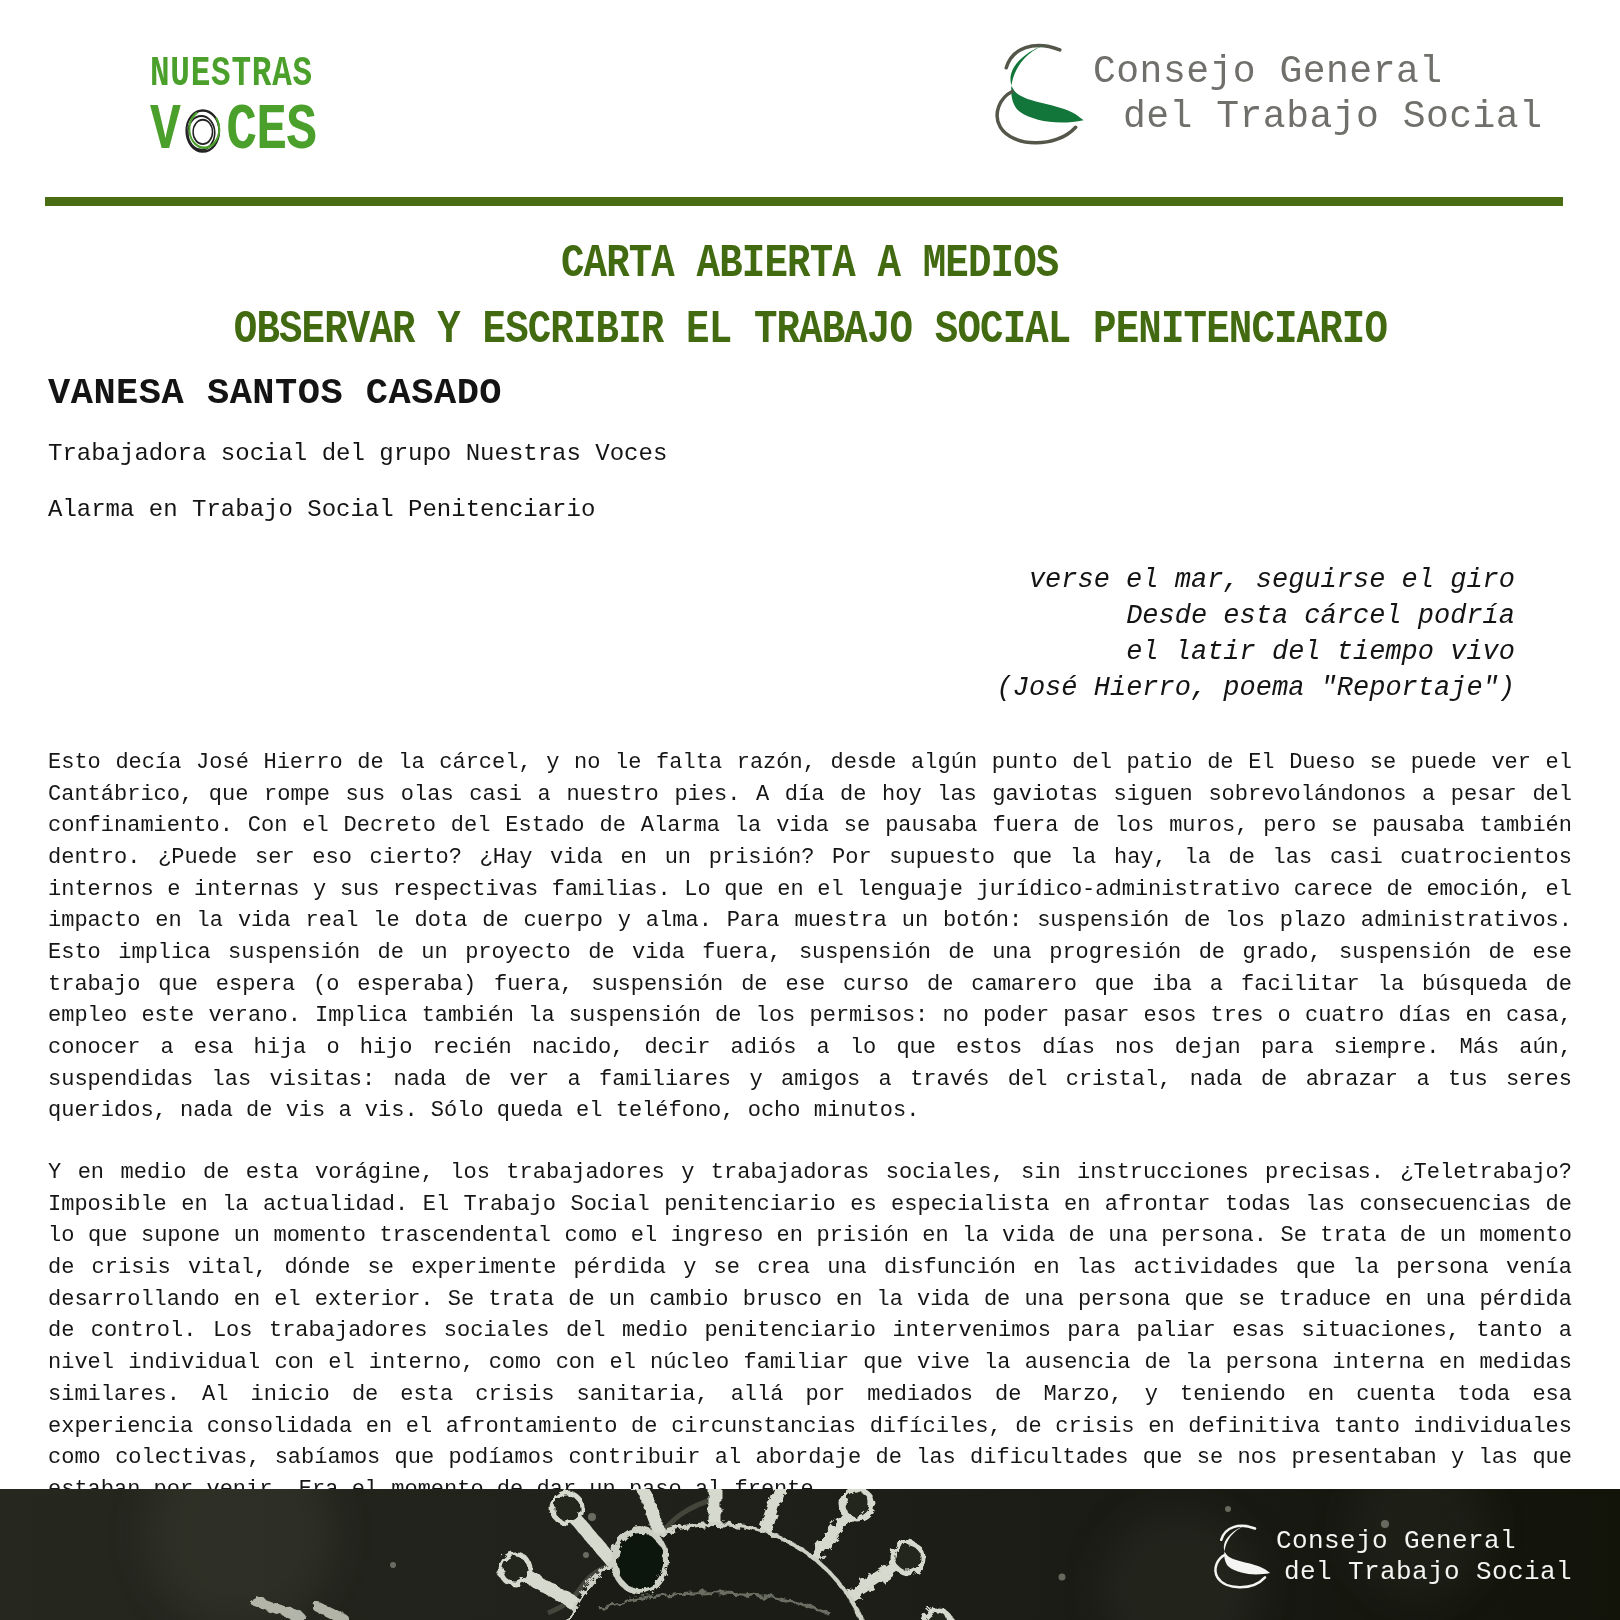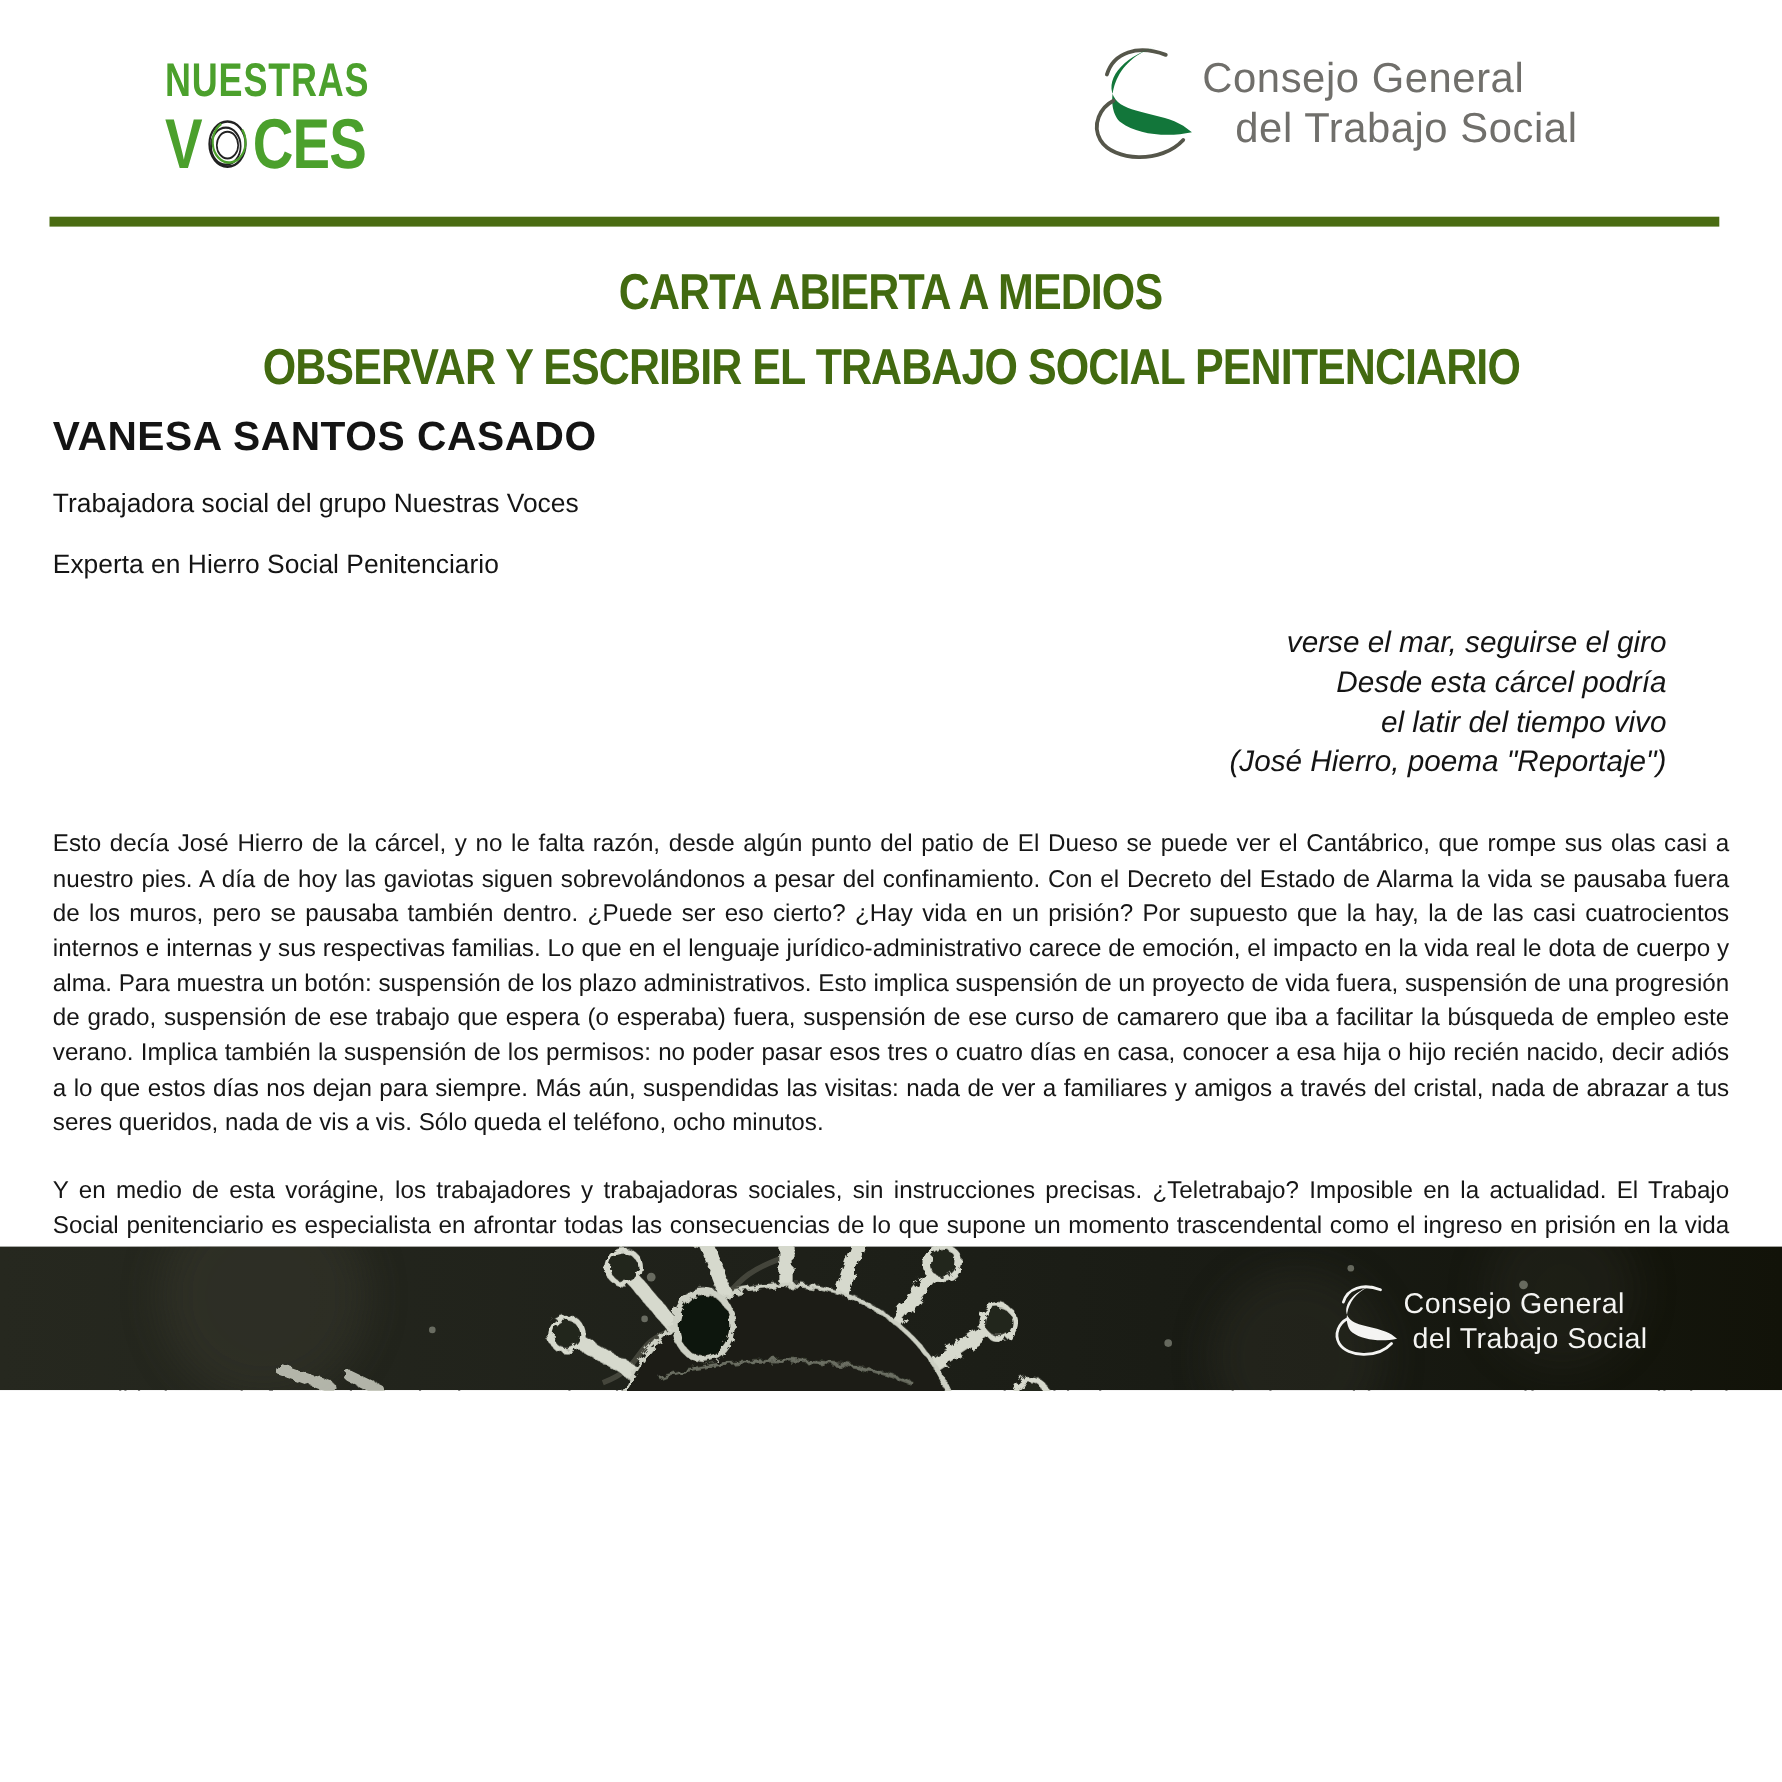--- a/index.html
+++ b/index.html
@@ -1,18 +1,18 @@
 <!DOCTYPE html>
 <html><head>
 <meta charset="utf-8">
 <style>
   * { margin:0; padding:0; box-sizing:border-box; }
   html,body { width:1620px; height:1620px; }
   body { font-family:"Liberation Sans", sans-serif; background:#ffffff; }
-  .page { position:relative; width:1620px; height:1264px; background:#ffffff; overflow:hidden; }
+  .page { position:relative; width:1620px; height:1620px; background:#ffffff; overflow:hidden;font-family:Liberation Mono, monospace; }
 
   
   .nv-logo { position:absolute; left:150px; top:52px; color:#4ba02c; font-weight:700; line-height:1; }
   .nv-line1 { display:block; font-size:43px; letter-spacing:1px; transform:scaleX(0.76); transform-origin:left top; }
   .nv-line2 { display:flex; align-items:center; font-size:64px; margin-top:4px; transform:scaleX(0.80); transform-origin:left top; letter-spacing:-1px; }
   .nv-line2 .o-scribble { width:56px; height:56px; margin:0 1px; }
 
   .cg-logo { position:absolute; left:985px; top:38px; display:flex; align-items:center; }
   .cg-swoosh { width:102px; height:114px; flex:0 0 auto; }
   .cg-text { color:#706f6b; font-size:38px; line-height:1.18; letter-spacing:0.5px; margin-left:6px; }
@@ -82,21 +82,21 @@
     <div class="title t1">
       <span class="cond">CARTA ABIERTA A MEDIOS</span>
     </div>
     <div class="title t2">
       <span class="cond">OBSERVAR Y ESCRIBIR EL TRABAJO SOCIAL PENITENCIARIO</span>
     </div>
 
     <div class="author">
       <div class="author-name">VANESA SANTOS CASADO</div>
       <div class="author-role">Trabajadora social  del grupo Nuestras Voces</div>
-      <div class="author-role">Experta en Hierro Social Penitenciario</div>
+      <div class="author-role">Alarma en Trabajo Social Penitenciario</div>
     </div>
 
     <div class="poem">
       <div>verse el mar, seguirse el giro</div>
       <div>Desde esta cárcel podría</div>
       <div>el latir del tiempo vivo</div>
       <div>(José Hierro, poema "Reportaje")</div>
     </div>
 
     <p class="bodytext p1">Esto decía José Hierro de la cárcel, y no le falta razón, desde algún punto del patio de El Dueso se puede ver el Cantábrico, que rompe sus olas casi a nuestro pies. A día de hoy las gaviotas siguen sobrevolándonos a pesar del confinamiento. Con el Decreto del Estado de Alarma la vida se pausaba fuera de los muros, pero se pausaba también dentro. ¿Puede ser eso cierto? ¿Hay vida en un prisión? Por supuesto que la hay, la de las casi cuatrocientos internos e internas y sus respectivas familias. Lo que en el lenguaje jurídico-administrativo carece de emoción, el impacto en la vida real le dota de cuerpo y alma. Para muestra un botón: suspensión de los plazo administrativos. Esto implica suspensión de un proyecto de vida fuera, suspensión de una progresión de grado, suspensión de ese trabajo que espera (o esperaba) fuera, suspensión de ese curso de camarero que iba a facilitar la búsqueda de empleo este verano. Implica también la suspensión de los permisos: no poder pasar esos tres o cuatro días en casa, conocer a esa hija o hijo recién nacido, decir adiós a lo que estos días nos dejan para siempre. Más aún, suspendidas las  visitas: nada de ver a familiares y amigos a través del cristal, nada de abrazar a tus seres queridos, nada de vis a vis. Sólo queda el teléfono, ocho minutos.</p>

